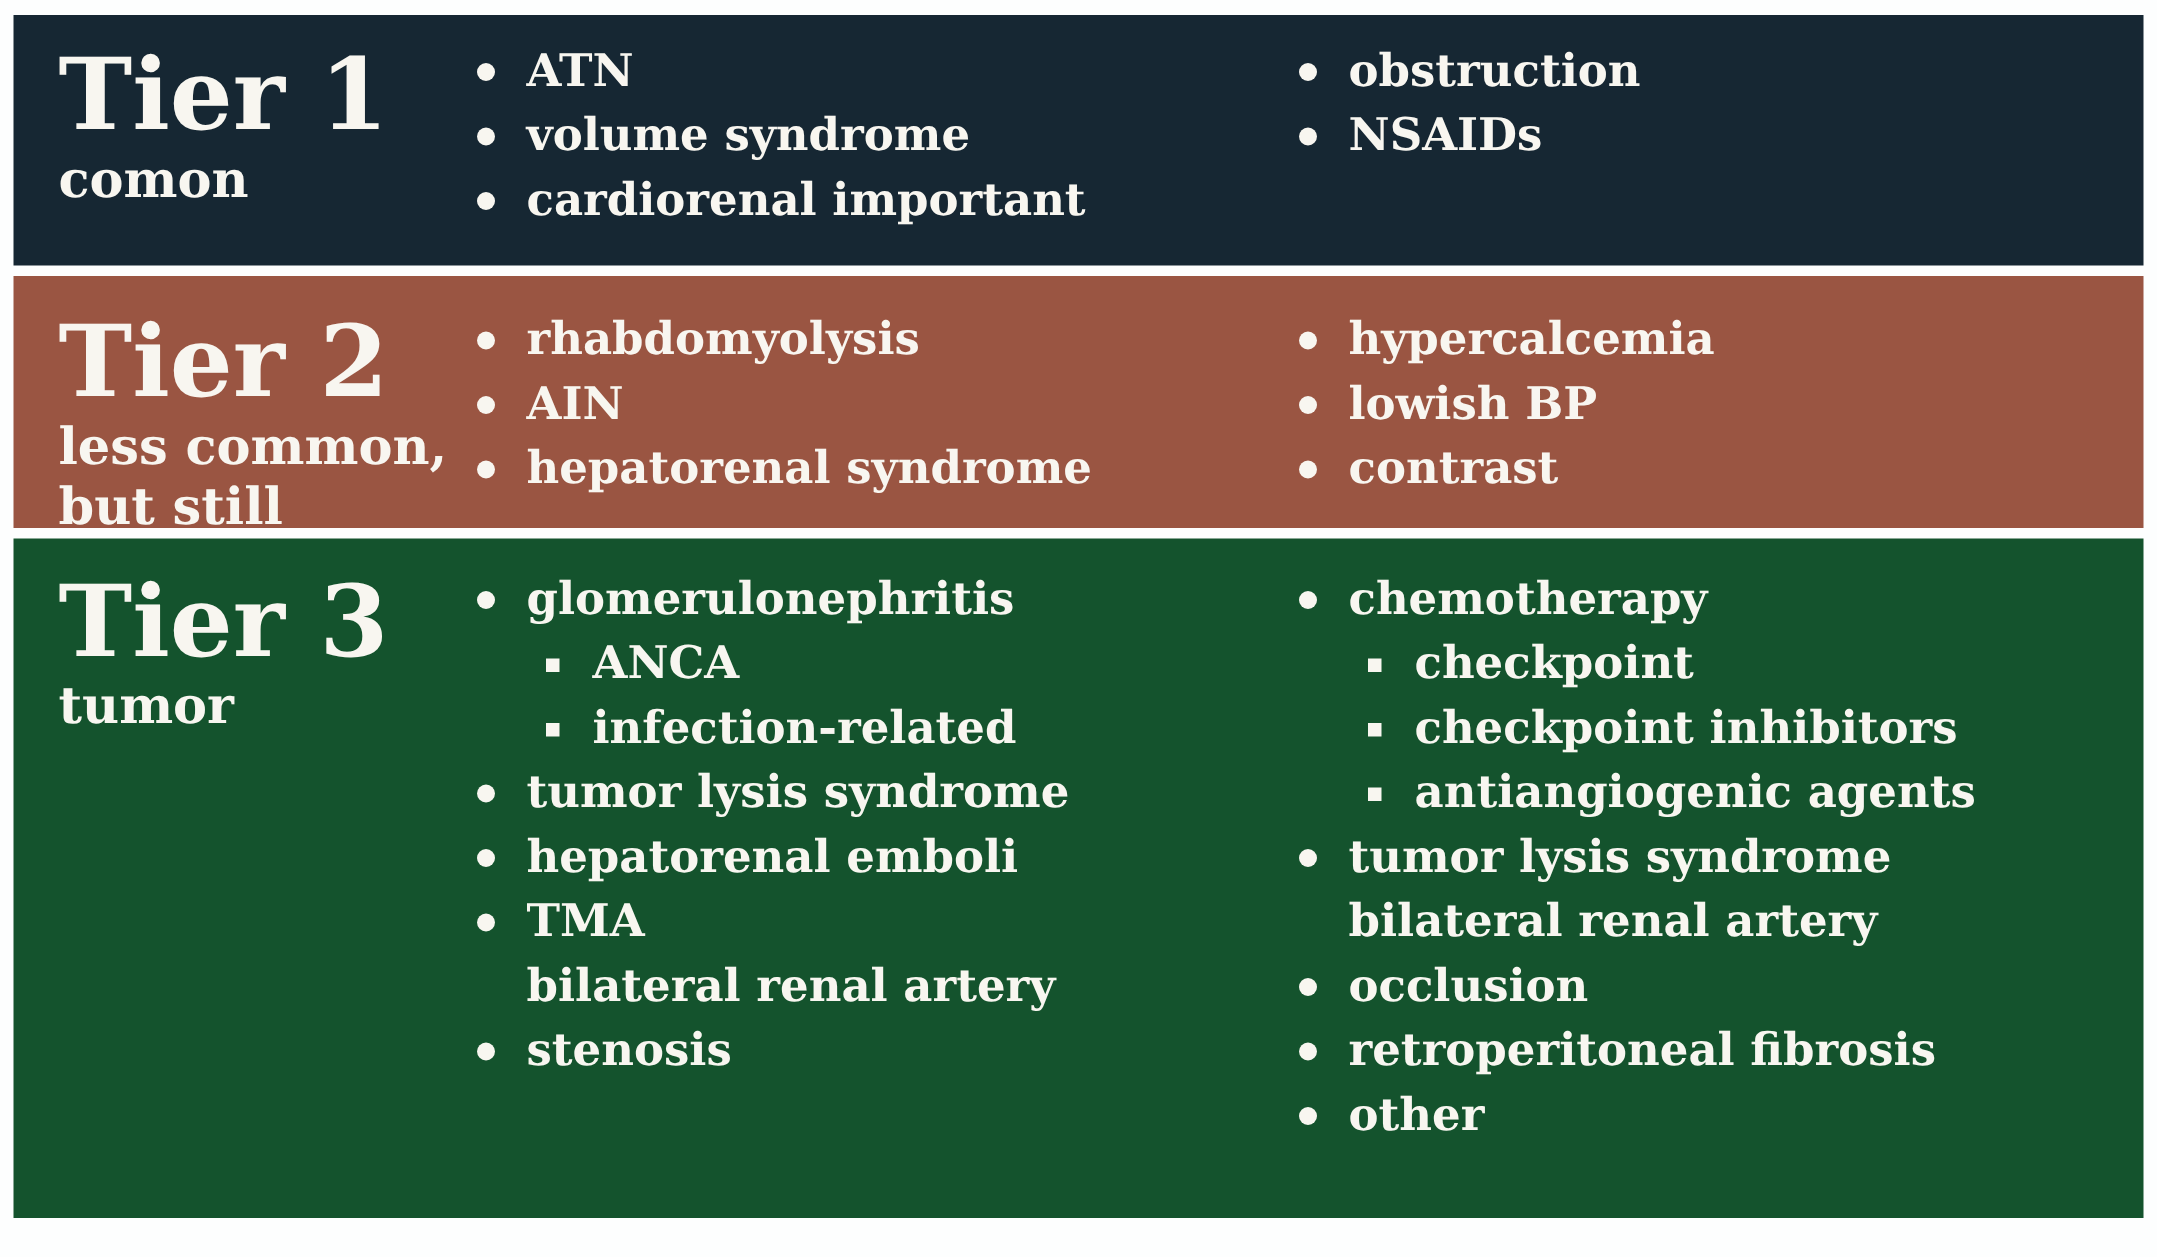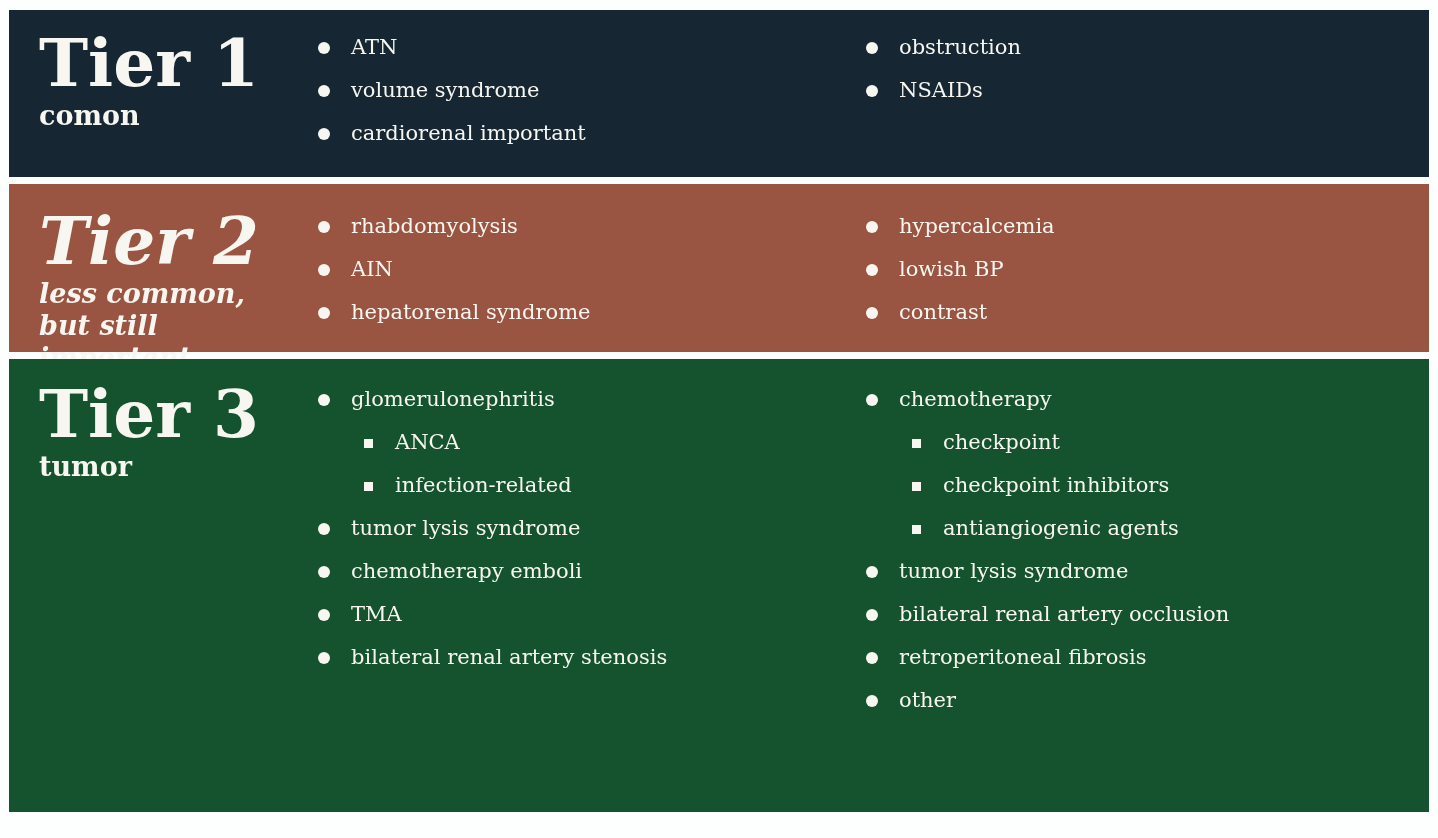--- a/index.html
+++ b/index.html
@@ -30,41 +30,41 @@
   .label-col {
     padding: 20px 10px 0 30px;
   }
   .tier-title {
     font-size: 66px;
     font-weight: bold;
     line-height: 1.0;
     letter-spacing: 0px;
   }
   .tier-subtitle {
-    font-size: 27px;
+    font-size: 34px;
     font-weight: bold;
     line-height: 1.18;
     white-space: pre-line;
     margin-top: 4px;
   }
-  .tier-2 .label-col { padding-top: 24px; font-style: italic; }
+  .tier-2 .label-col { padding-top: 24px; }
   .tier-3 .label-col { padding-top: 22px; }
 
   .list-col {
     padding-top: 16px;
     padding-right: 12px;
   }
   .tier-2 .list-col { padding-top: 21px; }
   .tier-3 .list-col { padding-top: 19px; }
 
   .item {
     display: flex;
-    align-items: center;
-    font-size: 21px;
-    font-weight: normal;
+    align-items: flex-end;
+    font-size: 30px;
+    font-weight: bold;
     line-height: 43px;
   }
   .item-text { max-width: 470px; }
   .bullet {
     flex: 0 0 34px;
     position: relative;
     height: 43px;
   }
   .item:not(.sub) .bullet::before {
     content: "";
@@ -177,21 +177,21 @@
         <div class="item sub">
           <span class="bullet"></span>
           <span class="item-text">infection-related</span>
         </div>
         <div class="item">
           <span class="bullet"></span>
           <span class="item-text">tumor lysis syndrome</span>
         </div>
         <div class="item">
           <span class="bullet"></span>
-          <span class="item-text">chemotherapy emboli</span>
+          <span class="item-text">hepatorenal emboli</span>
         </div>
         <div class="item">
           <span class="bullet"></span>
           <span class="item-text">TMA</span>
         </div>
         <div class="item">
           <span class="bullet"></span>
           <span class="item-text">bilateral renal artery stenosis</span>
         </div>
       </div>

